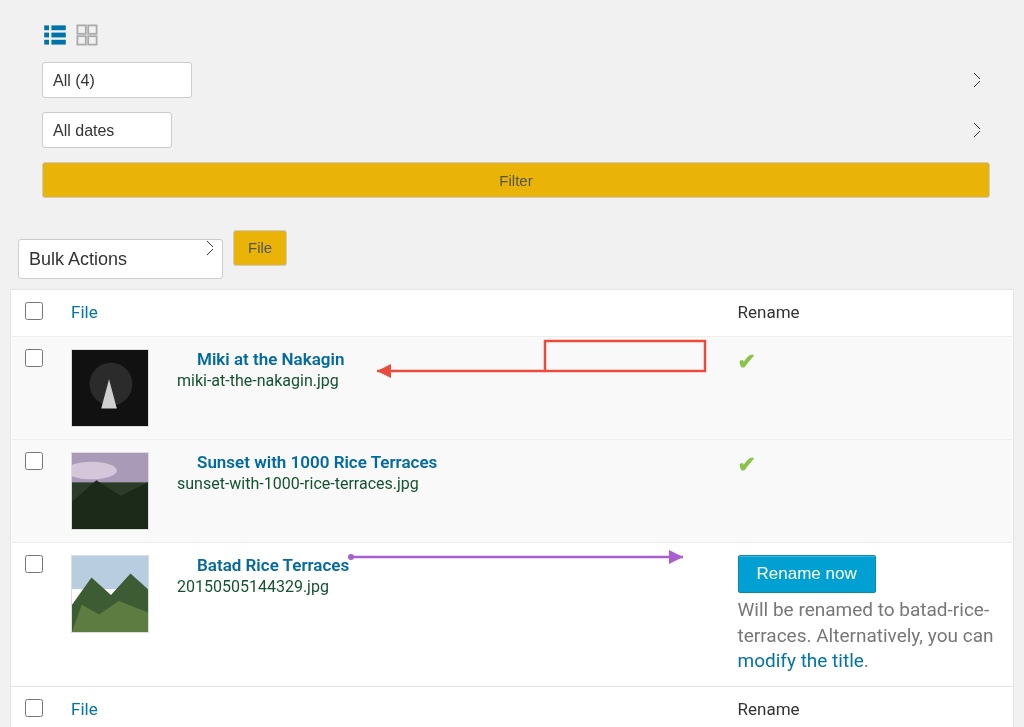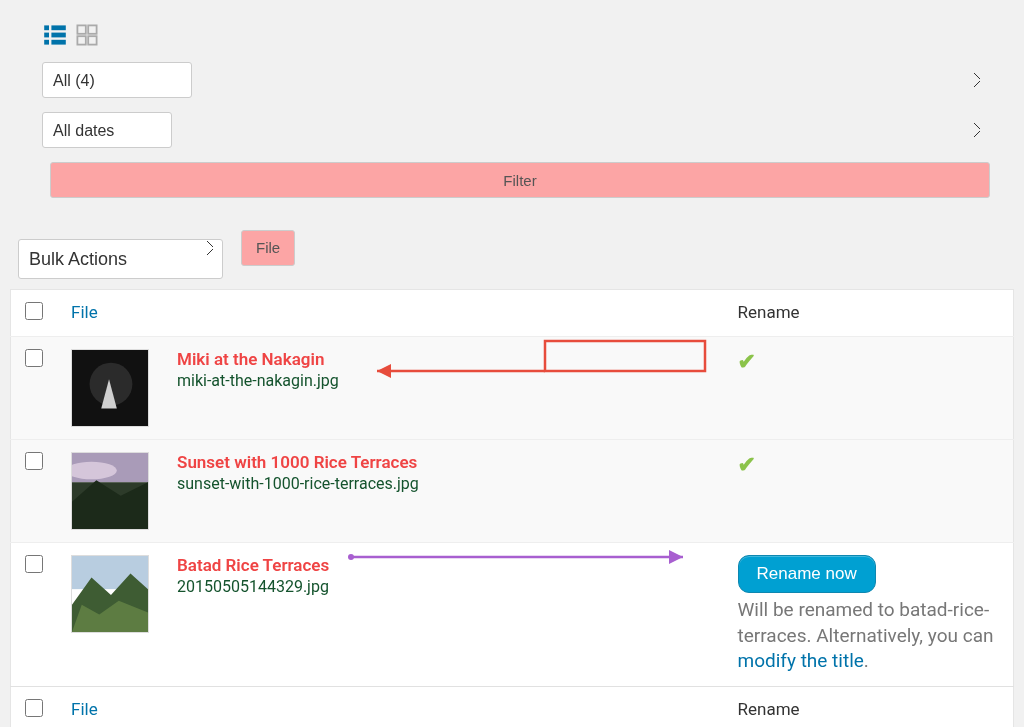--- a/index.html
+++ b/index.html
@@ -42,29 +42,28 @@
   content: "";
   position: absolute;
   right: 9px; top: 50%; transform: translateY(-50%);
   width: 8px; height: 14px;
   background:
     linear-gradient(45deg, transparent 45%, #333 45%, #333 55%, transparent 55%) no-repeat 0 0 / 8px 6px,
     linear-gradient(-45deg, transparent 45%, #333 45%, #333 55%, transparent 55%) no-repeat 0 8px / 8px 6px;
   pointer-events: none;
 }
 .button {
-  background: #fca5a5;
+  background: #eab308;
   border: 1px solid #ccc;
   border-radius: 3px;
   padding: 6px 14px;
   font-size: 15px;
   color: #555;
   cursor: pointer;
   height: 36px;
-  margin-left: 8px;
 }
 .toolbar-bulk {
   display: flex;
   align-items: center;
   gap: 10px;
   padding: 4px 0 10px 8px;
 }
 .toolbar-bulk .wp-select { font-size: 18px; height: 40px; min-width: 205px; margin-top: 23px; }
 table.wp-list {
   width: 100%;
@@ -89,42 +88,43 @@
 th.col-file { color: #0073aa; cursor: pointer; }
 tfoot th.col-file { color: #0073aa; }
 td.col-thumb { width: 96px; padding-top: 14px; }
 .thumb {
   width: 78px; height: 78px;
   border: 1px solid #ddd;
   display: block;
 }
 .thumb svg { width: 100%; height: 100%; display: block; }
 .row-title {
-  color: #ef4444;
+  color: #0369a1;
   font-weight: 600;
   font-size: 17px;
   text-decoration: none;
   display: inline-block;
   margin-bottom: 2px;
+  margin-left: 20px;
 }
 .row-filename { color: #14532d; font-size: 16px; }
 td.col-rename { width: 290px; }
 .check-ok {
   color: #8bc34a;
   font-size: 22px;
   font-weight: bold;
 }
 .btn-rename-now {
   background: #00a0d2;
   border: 1px solid #0e87b0;
   color: #fff;
   font-size: 17px;
   font-weight: 500;
   padding: 8px 18px;
-  border-radius: 11px;
+  border-radius: 2px;
   cursor: pointer;
   box-shadow: inset 0 1px 0 rgba(255,255,255,0.25);
 }
 .rename-note {
   font-size: 19px;
   color: #777;
   margin-top: 4px;
   max-width: 260px;
   line-height: 1.35;
 }

